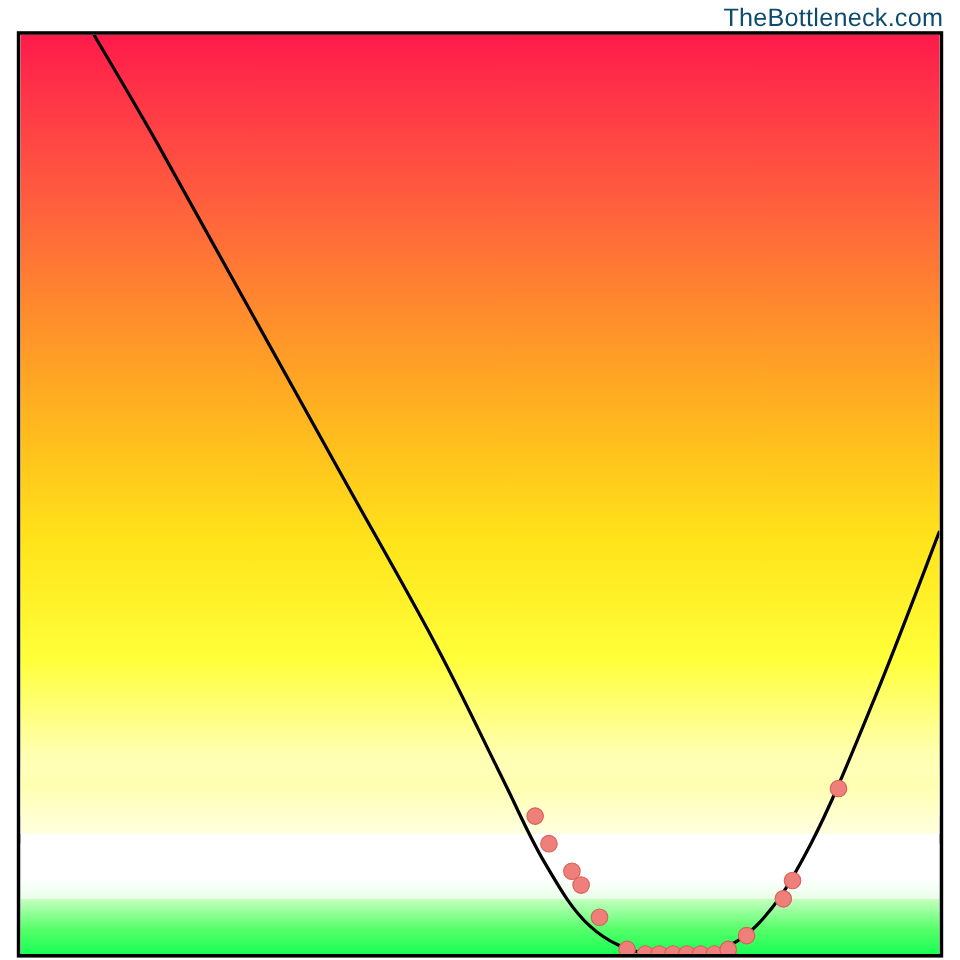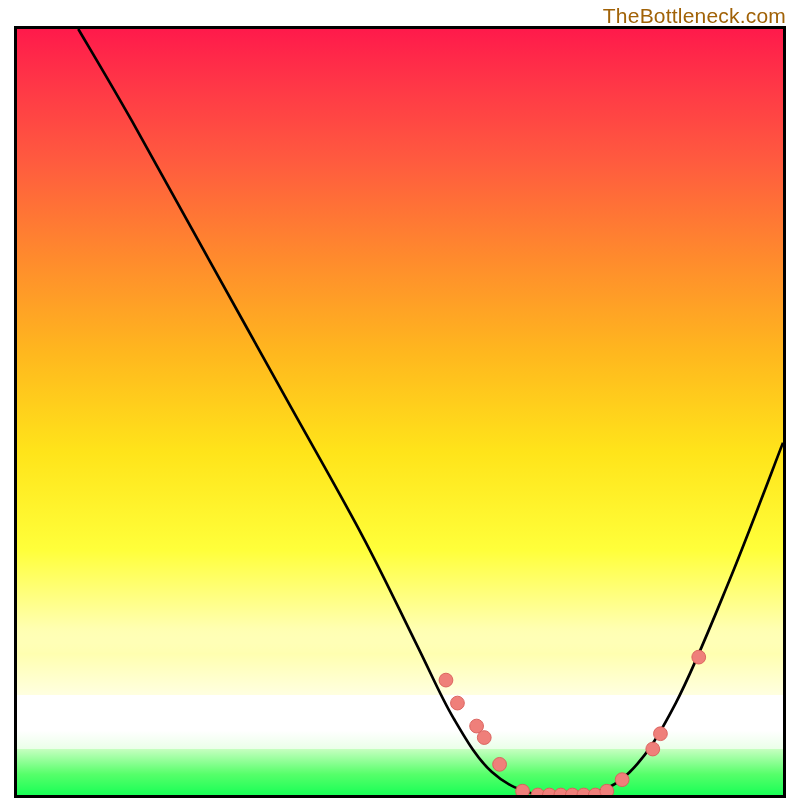--- a/index.html
+++ b/index.html
@@ -83,21 +83,21 @@
     position: absolute;
     inset: 0;
     width: 100%;
     height: 100%;
     pointer-events: none;
   }
   .watermark {
     position: absolute;
     top: 4px;
     right: 14px;
-    color: #a16207;
+    color: #0c4a6e;
     font-size: 21px;
     font-weight: 500;
     letter-spacing: 0.2px;
   }
 </style>
 </head>
 <body>
 
 <div class="watermark">TheBottleneck.com</div>
 

